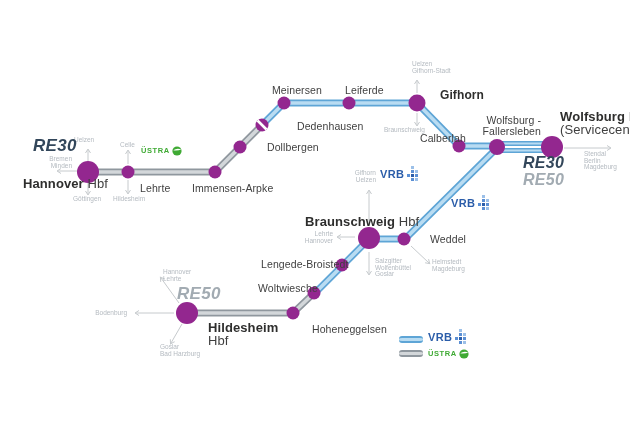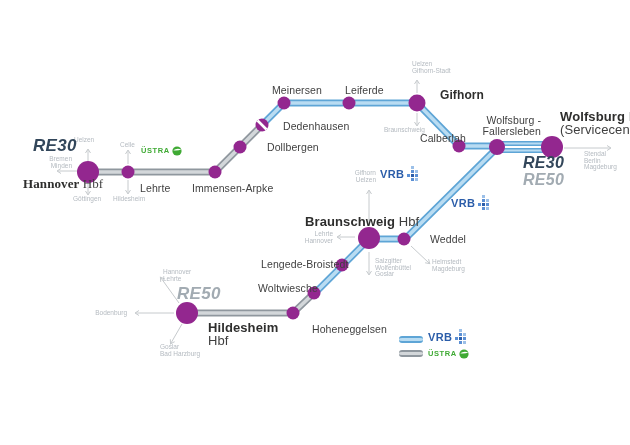--- a/index.html
+++ b/index.html
@@ -92,21 +92,21 @@
       <circle cx="293" cy="313" r="6.5"></circle>
       <circle cx="187" cy="313" r="11"></circle>
     </g>
   </svg>
 
   <div class="re re-dark" style="left:33px;top:136px;">RE30</div>
   <div class="re re-dark re-sm" style="left:523px;top:155px;">RE30</div>
   <div class="re re-gray re-sm" style="left:523px;top:172px;">RE50</div>
   <div class="re re-gray" style="left:177px;top:284px;">RE50</div>
 
-  <div class="lbl big" style="left:7px;top:176px;font-family:Liberation Serif, serif;">
+  <div class="lbl big" style="left:7px;top:176px;">
     <span class="b">Hannover</span>
     <span>Hbf</span>
   </div>
 
   <div class="lbl big" style="left:289px;top:214px;">
     <span class="b">Braunschweig</span>
     <span>Hbf</span>
   </div>
 
   <div class="lbl big" style="left:192px;top:321px;line-height:13px;">
@@ -118,21 +118,21 @@
     <span class="b">Wolfsburg</span>
     <span>Hbf</span>
     <span style="display:block;">(Servicecenter)</span>
   </div>
 
   <div class="lbl b" style="left:424px;top:88px;font-size:12px;">Gifhorn</div>
 
   <div class="lbl" style="left:124px;top:182px;">Lehrte</div>
   <div class="lbl" style="left:176px;top:182px;">Immensen-Arpke</div>
   <div class="lbl" style="left:251px;top:141px;">Dollbergen</div>
-  <div class="lbl" style="left:267px;top:120px;text-align:right;">Dedenhausen</div>
+  <div class="lbl" style="left:281px;top:120px;text-align:right;">Dedenhausen</div>
   <div class="lbl" style="left:256px;top:84px;">Meinersen</div>
   <div class="lbl" style="left:329px;top:84px;">Leiferde</div>
   <div class="lbl" style="left:404px;top:132px;">Calberlah</div>
   <div class="lbl pre center" style="left:465px;top:115px;width:60px;line-height:11px;">Wolfsburg -
 Fallersleben</div>
   <div class="lbl" style="left:414px;top:233px;">Weddel</div>
   <div class="lbl" style="left:245px;top:258px;">Lengede-Broistedt</div>
   <div class="lbl" style="left:242px;top:282px;">Woltwiesche</div>
   <div class="lbl" style="left:296px;top:323px;">Hoheneggelsen</div>
 

